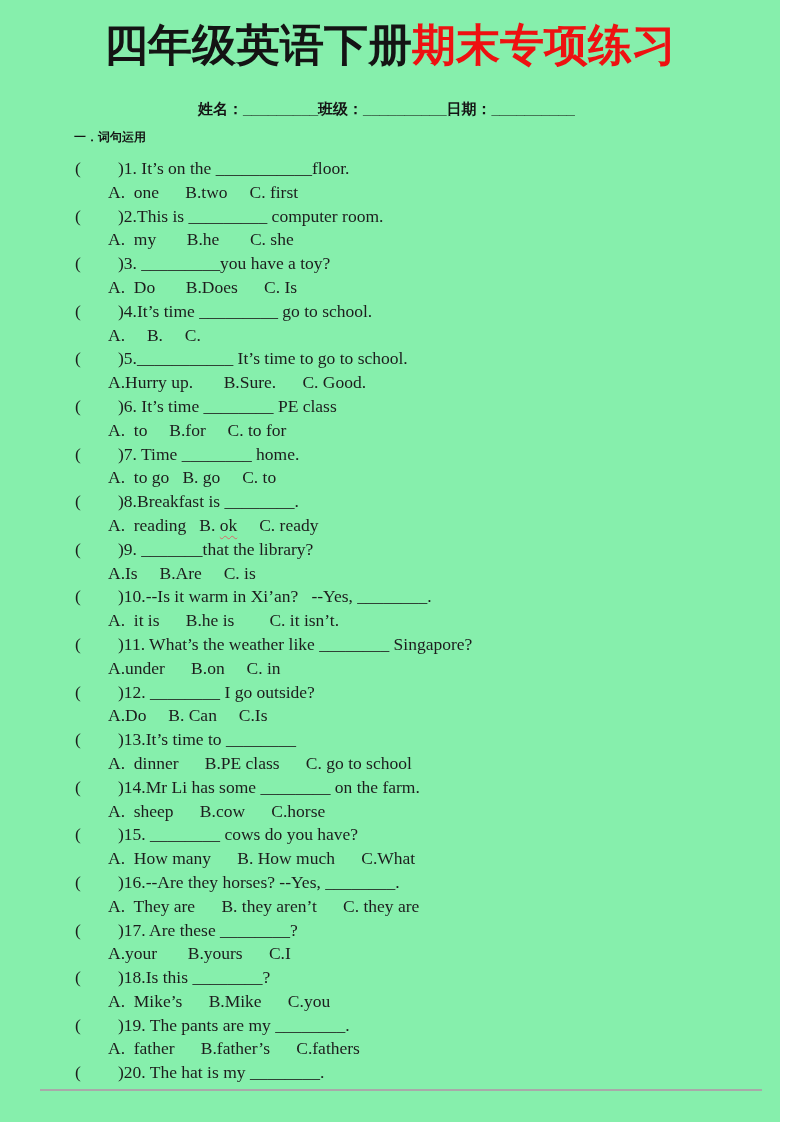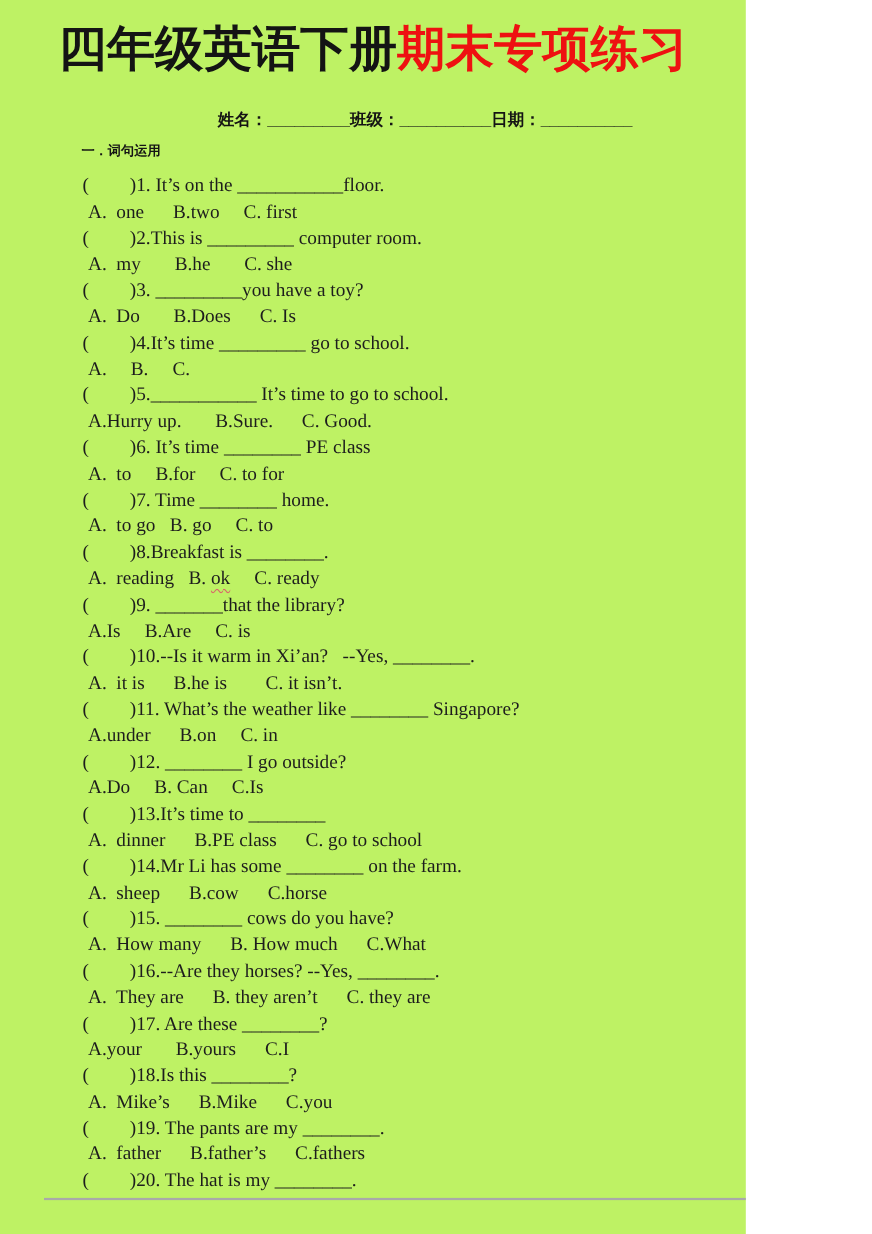--- a/index.html
+++ b/index.html
@@ -1,20 +1,20 @@
 <!DOCTYPE html>
 <html><head>
 <meta charset="utf-8">
 <style>
   * { margin:0; padding:0; box-sizing:border-box; }
   html,body { background:#ffffff; }
   .page {
     position:relative;
-    width:678px; height:1122px;
-    background:#bef264;
+    width:780px; height:1122px;
+    background:#86efac;
     overflow:hidden;
     font-family:"Liberation Serif", serif;
     color:#1d1d1d;
   }
   .title {
     position:absolute; top:20px; left:0; right:0;
     text-align:center;
     font-family:"Liberation Sans", sans-serif;
     font-weight:900;
     font-size:44px;
@@ -43,21 +43,21 @@
     position:absolute; top:157px; left:0; right:0;
     font-size:17.5px;
     line-height:23.8px;
     white-space:pre;
   }
   .q-stem-line { padding-left:75px; }
   .q-stem-line .paren {
     display:inline-block;
     width:43px;
   }
-  .q-opt-line { padding-left:80px; }
+  .q-opt-line { padding-left:108px; }
   .squiggle {
     text-decoration:underline wavy #d96a6a;
     text-decoration-thickness:1px;
     text-underline-offset:4px;
   }
   .bottom-rule {
     position:absolute;
     top:1089px; left:40px; width:722px; height:2px;
     background:#a9a9a9;
   }

